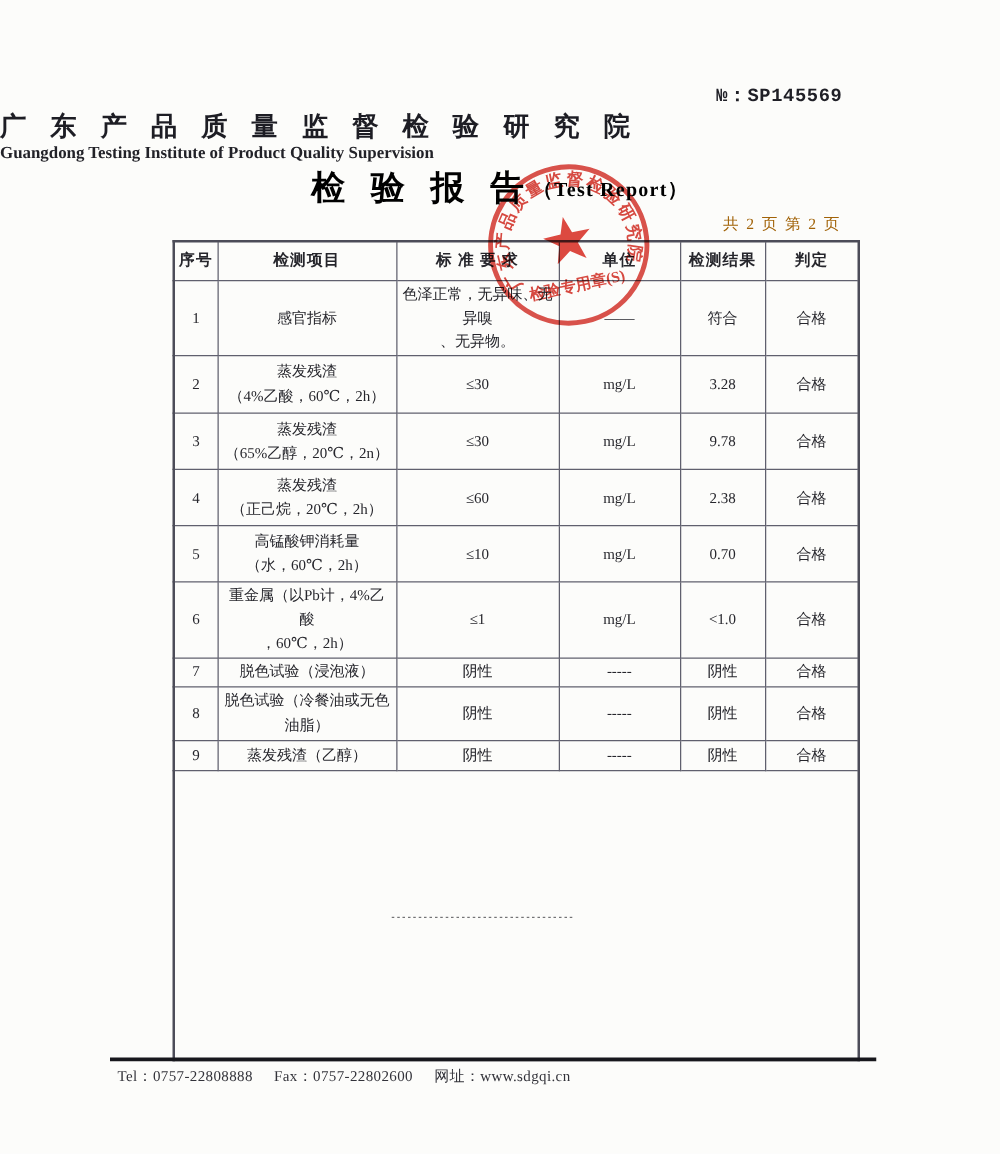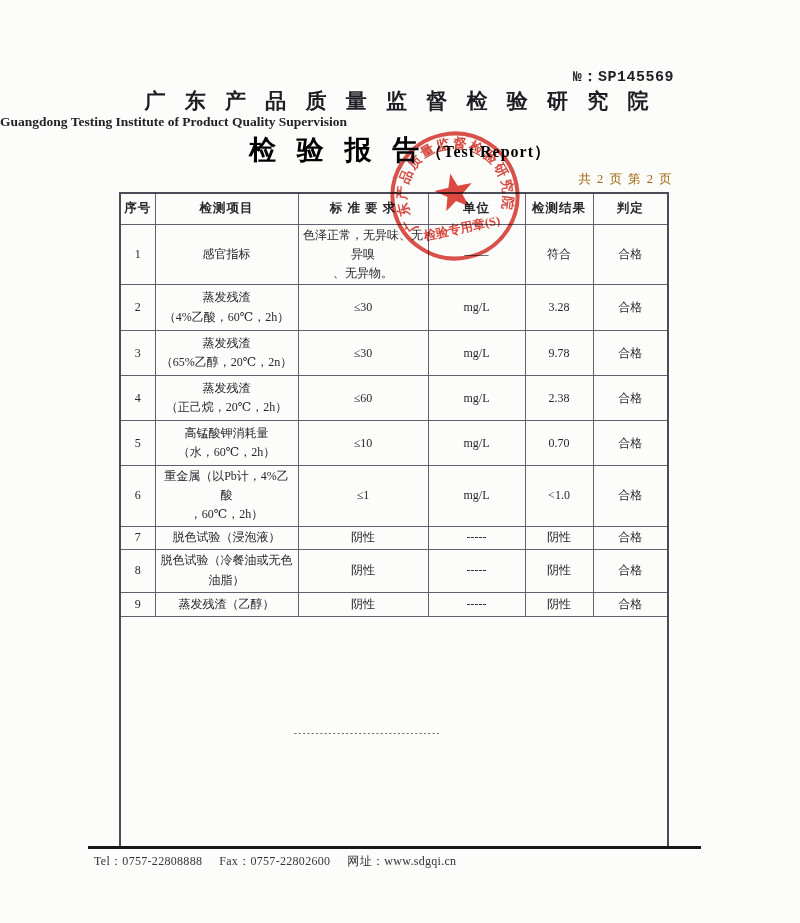--- a/index.html
+++ b/index.html
@@ -6,28 +6,28 @@
   body{
     width:800px;height:923px;position:relative;
     background:#fcfcfa;
     font-family:"Liberation Serif","DejaVu Serif",serif;
     color:#26262c;
     overflow:hidden;
   }
   .abs{position:absolute;}
   
   .report-no{top:67px;right:126px;font-size:15px;font-weight:bold;letter-spacing:0.5px;color:#1f1f26;font-family:Liberation Mono, monospace;}
-  .title-cn{top:87px;left:0;width:100%;text-align:center;font-size:21px;font-weight:bold;letter-spacing:7px;color:#1d1d24;}
+  .title-cn{top:87px;left:0;width:100%;font-size:21px;font-weight:bold;letter-spacing:7px;color:#1d1d24;}
   .title-en{top:114px;left:0;width:100%;text-align:left;font-size:13.5px;font-weight:bold;color:#222228;}
   .report-title{top:132px;left:0;width:100%;text-align:center;font-size:27px;font-weight:bold;letter-spacing:7px;color:#000000;}
   .report-title .en{font-size:16px;letter-spacing:1px;vertical-align:2px;}
   .page-info{top:171px;right:127px;font-size:12.5px;letter-spacing:1.5px;color:#a16207;}
   
   table.report{
-    position:absolute;left:119px;top:192px;width:548px;
+    position:absolute;left:138px;top:192px;width:548px;
     border-collapse:collapse;table-layout:fixed;
     border:2px solid #4c4c58;
   }
   table.report th, table.report td{
     border:1px solid #60606e;
     text-align:center;vertical-align:middle;
     font-size:12px;padding:1px 3px;color:#26262c;
     font-family:"Liberation Serif","DejaVu Serif",serif;
     overflow:hidden;
   }

